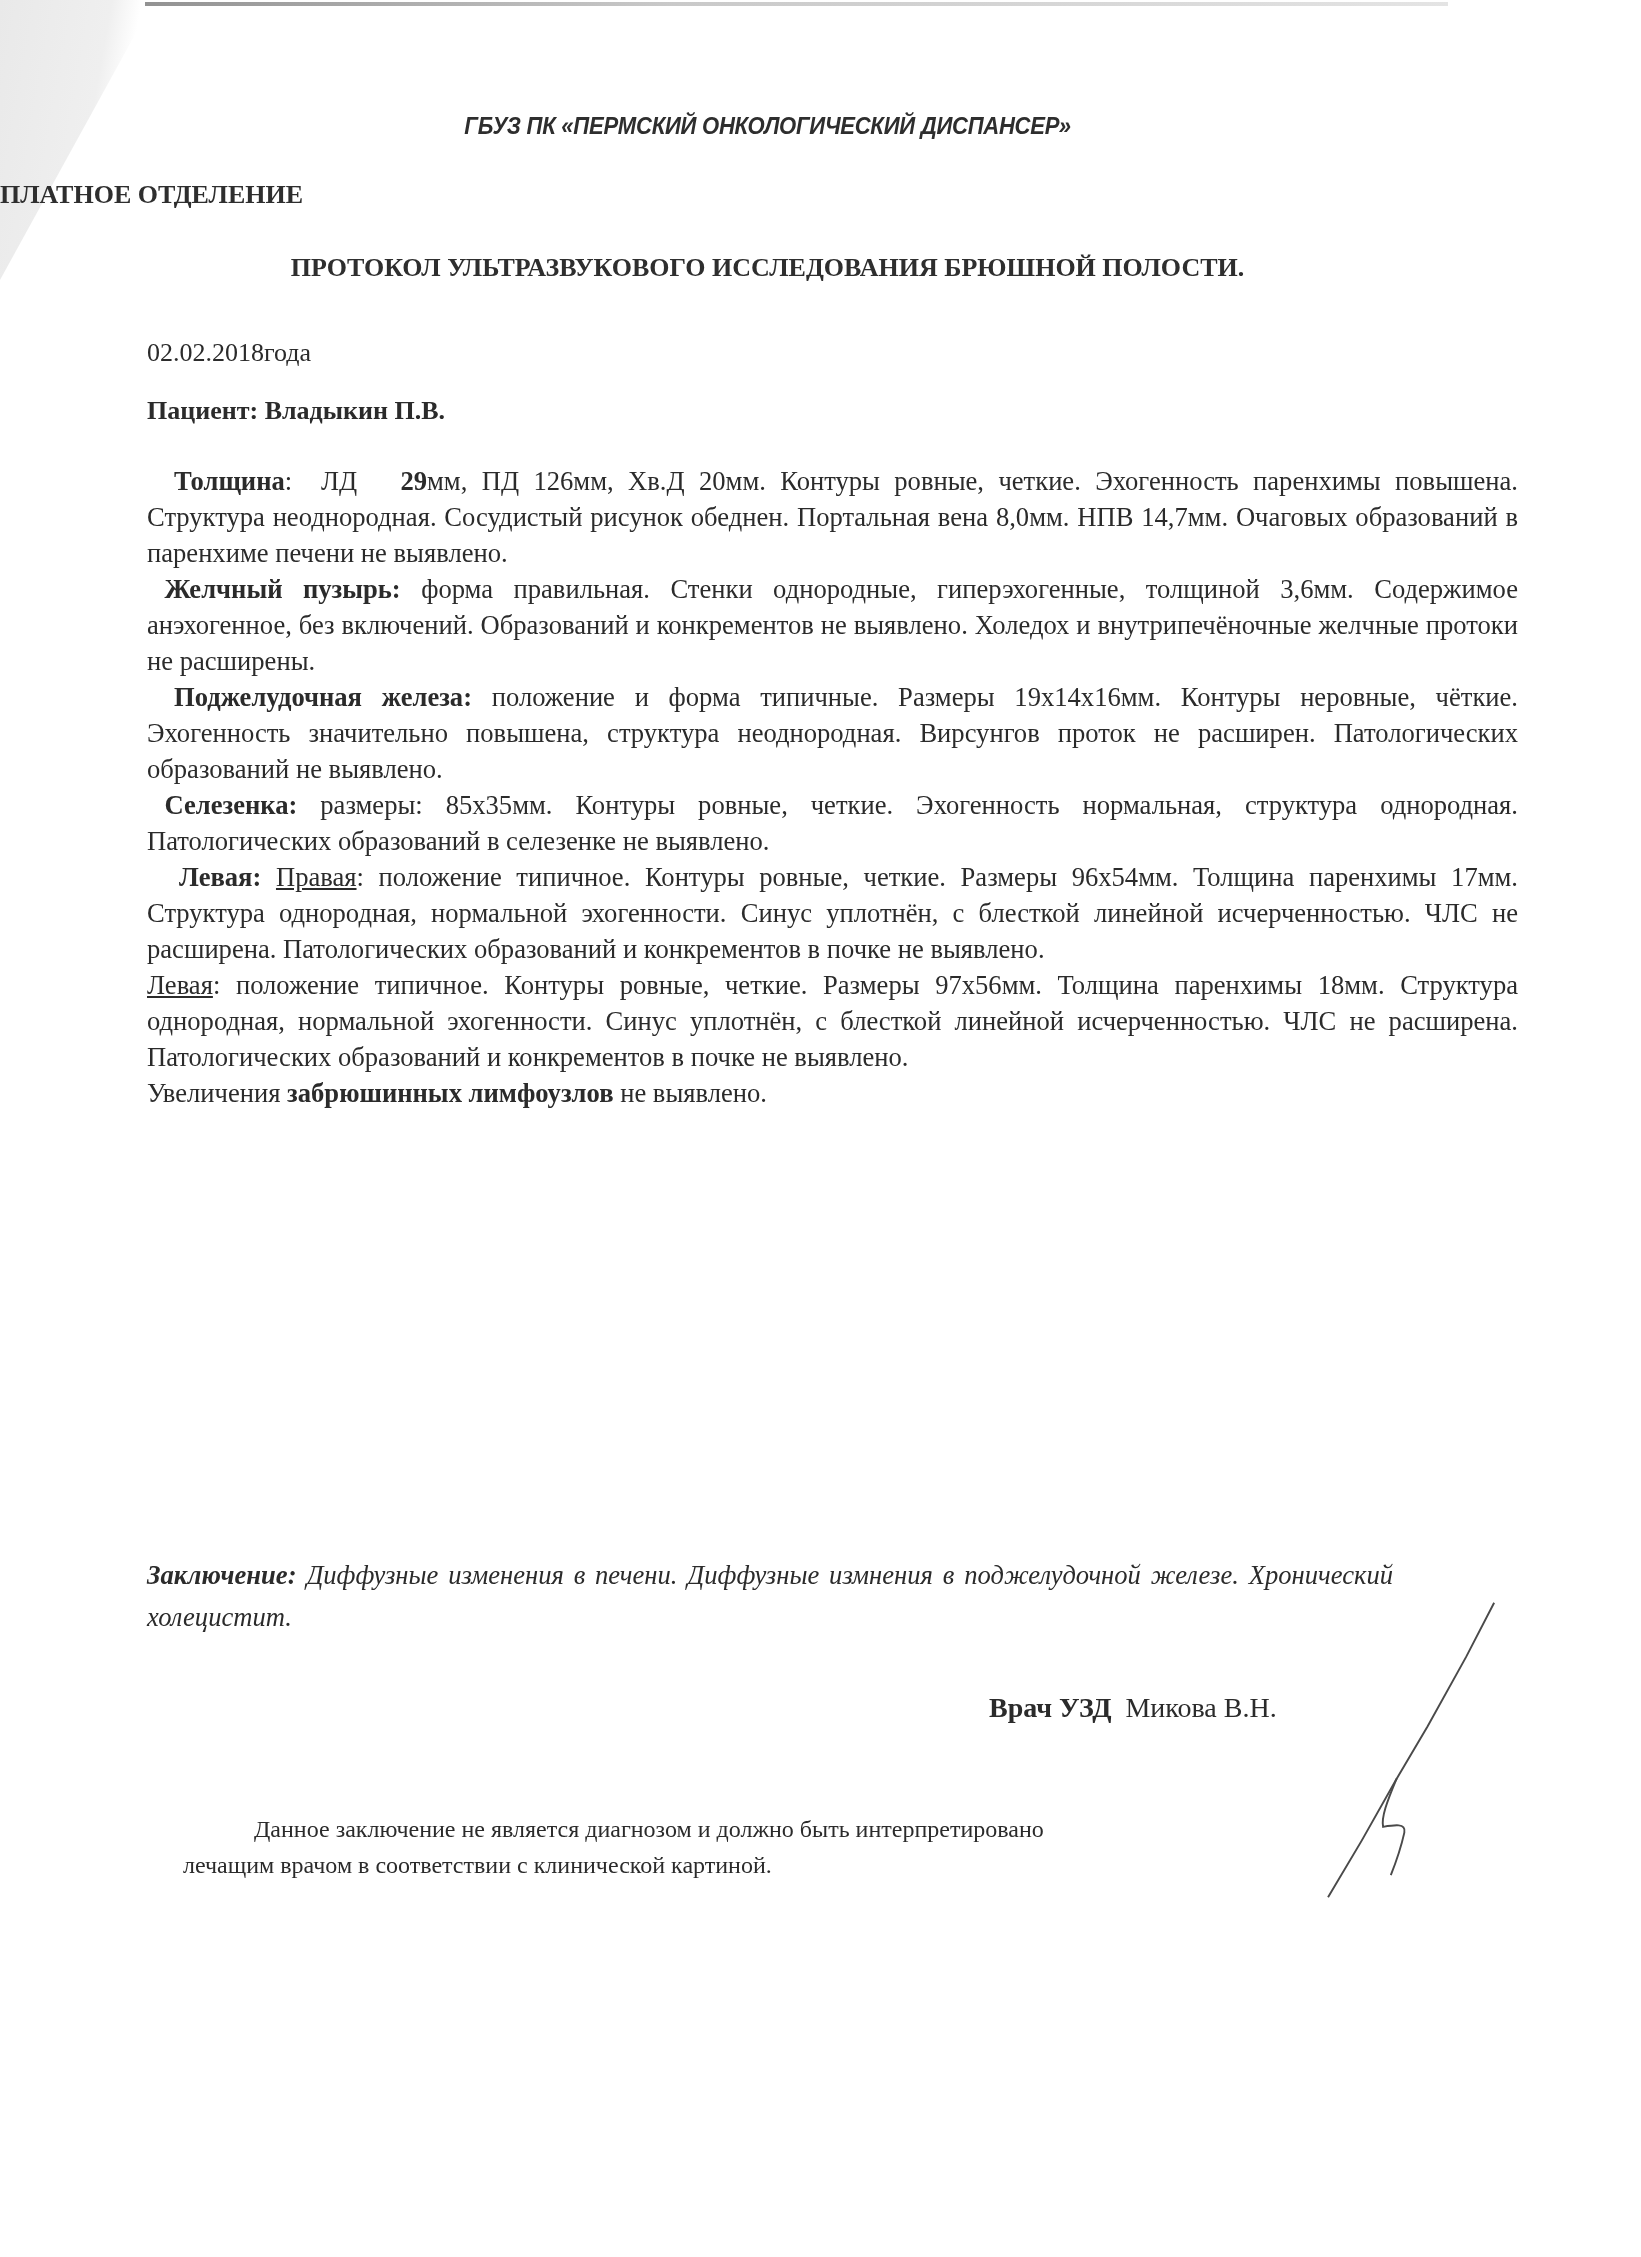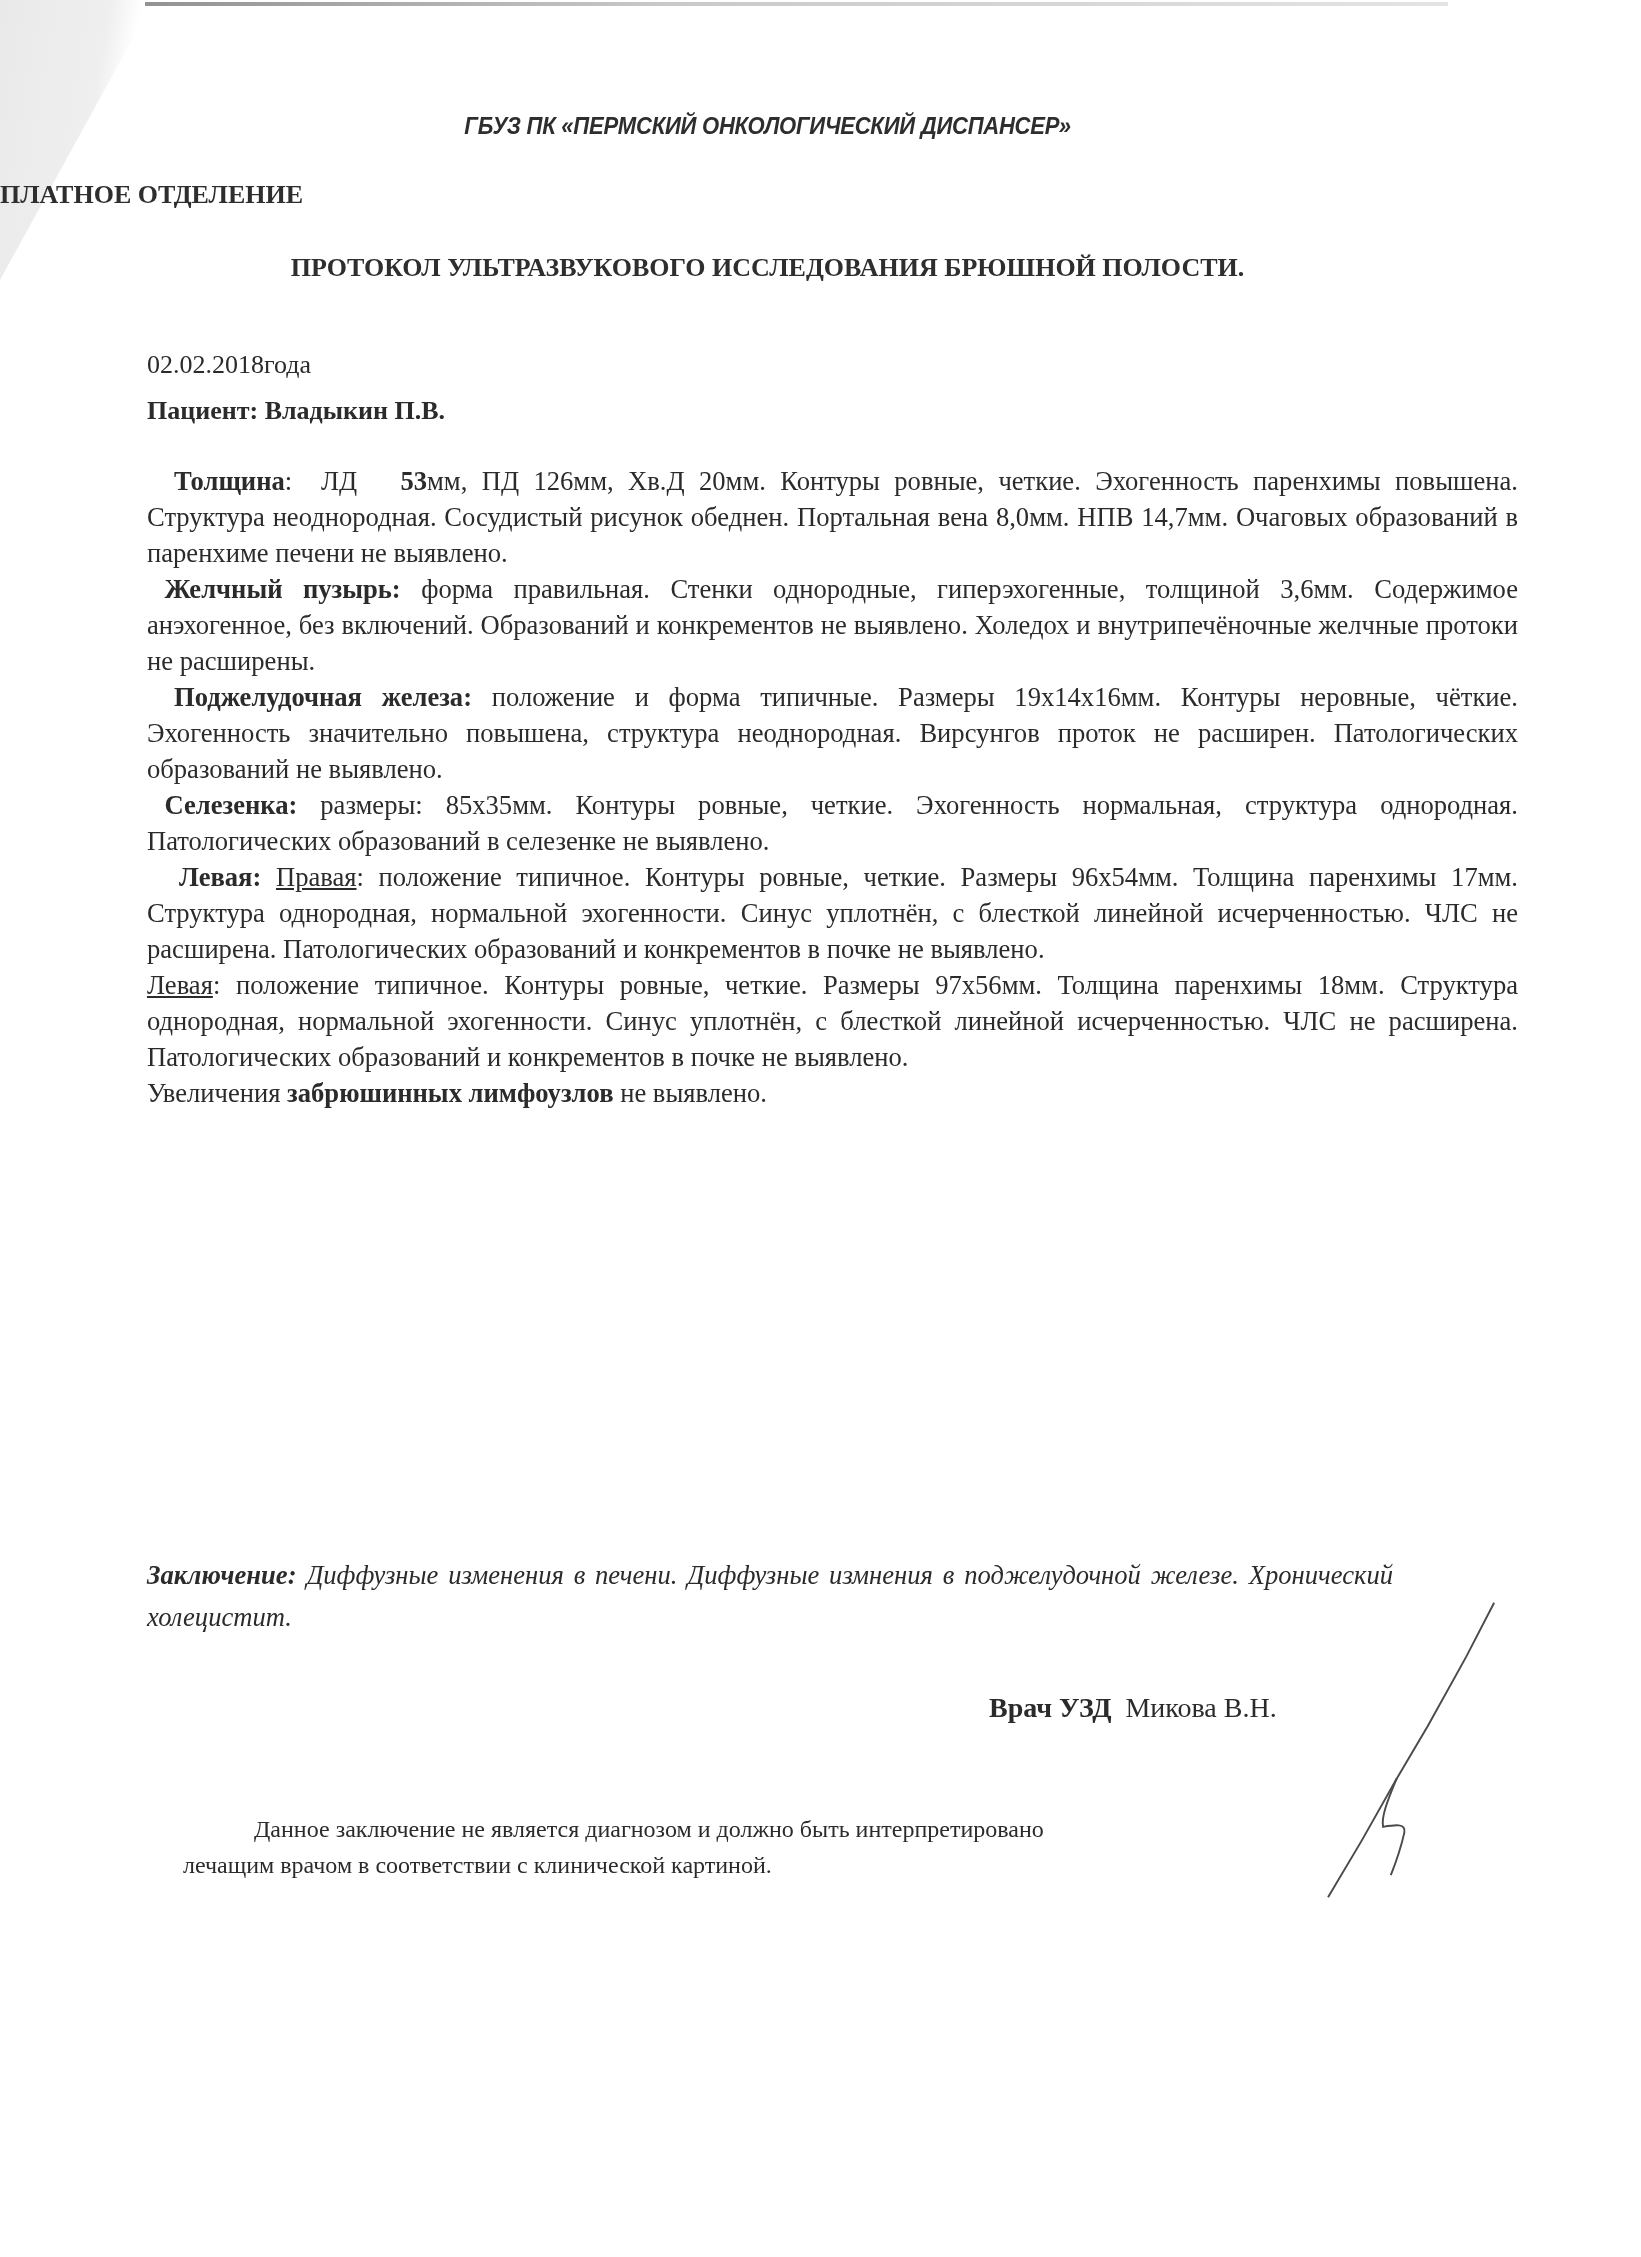--- a/index.html
+++ b/index.html
@@ -58,21 +58,21 @@
     .hdr-title {
       position: absolute;
       top: 253px; left: 0; width: 1535px;
       text-align: center;
       font-weight: bold;
       font-size: 26px;
       color: #2e2e2e;
     }
     .date-line {
       position: absolute;
-      top: 350px; left: 147px;
+      top: 338px; left: 147px;
       font-size: 26px;
     }
     .patient-line {
       position: absolute;
       top: 396px; left: 147px;
       font-size: 26px;
       font-weight: bold;
     }
     .body-text {
       position: absolute;
@@ -134,21 +134,21 @@
   <div class="hdr-dept">ПЛАТНОЕ ОТДЕЛЕНИЕ</div>
   <div class="hdr-title">ПРОТОКОЛ УЛЬТРАЗВУКОВОГО ИССЛЕДОВАНИЯ БРЮШНОЙ ПОЛОСТИ.</div>
 
   <div class="date-line">02.02.2018года</div>
   <div class="patient-line">
     <span>Пациент:</span>
     <span>Владыкин П.В.</span>
   </div>
 
   <div class="body-text">
-    <p class="indent1"><b>Толщина</b><span>:</span><span style="white-space:pre">  ЛД   </span><b>53</b><span>мм, ПД  126мм, Хв.Д  20мм. Контуры ровные, четкие. Эхогенность паренхимы повышена. Структура неоднородная. Сосудистый рисунок обеднен.  Портальная вена  8,0мм. НПВ  14,7мм. Очаговых образований в паренхиме печени не выявлено.</span></p>
+    <p class="indent1"><b>Толщина</b><span>:</span><span style="white-space:pre">  ЛД   </span><b>29</b><span>мм, ПД  126мм, Хв.Д  20мм. Контуры ровные, четкие. Эхогенность паренхимы повышена. Структура неоднородная. Сосудистый рисунок обеднен.  Портальная вена  8,0мм. НПВ  14,7мм. Очаговых образований в паренхиме печени не выявлено.</span></p>
 
     <p class="indent2"><b>Желчный пузырь:</b><span> форма правильная. Стенки однородные, гиперэхогенные, толщиной 3,6мм. Содержимое анэхогенное, без включений. Образований и конкрементов не выявлено. Холедох и внутрипечёночные желчные протоки не расширены.</span></p>
 
     <p class="indent1"><b>Поджелудочная железа:</b><span> положение и форма типичные. Размеры  19х14х16мм. Контуры неровные, чёткие.  Эхогенность значительно повышена, структура неоднородная. Вирсунгов проток не расширен. Патологических образований не выявлено.</span></p>
 
     <p class="indent2"><b>Селезенка:</b><span> размеры:  85х35мм. Контуры ровные, четкие. Эхогенность нормальная, структура однородная.  Патологических образований в селезенке не выявлено.</span></p>
 
     <p class="indent3"><b>Левая:</b> <span class="u">Правая</span><span>: положение типичное. Контуры ровные, четкие. Размеры 96х54мм. Толщина паренхимы 17мм. Структура  однородная, нормальной эхогенности. Синус уплотнён, с блесткой линейной исчерченностью. ЧЛС не расширена. Патологических образований и конкрементов в почке не выявлено.</span></p>
 
     <p><span class="u">Левая</span><span>: положение типичное. Контуры ровные, четкие. Размеры  97х56мм. Толщина паренхимы 18мм. Структура  однородная, нормальной эхогенности. Синус уплотнён, с блесткой линейной исчерченностью. ЧЛС не расширена. Патологических образований и конкрементов в почке не выявлено.</span></p>

